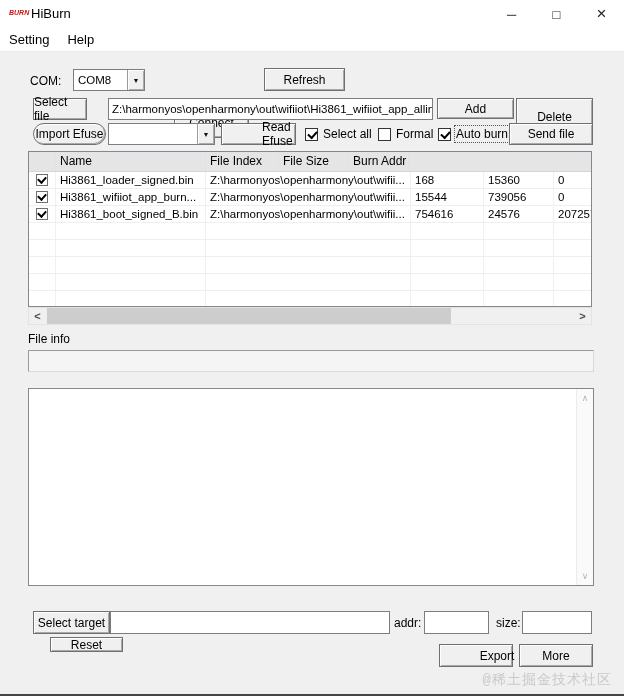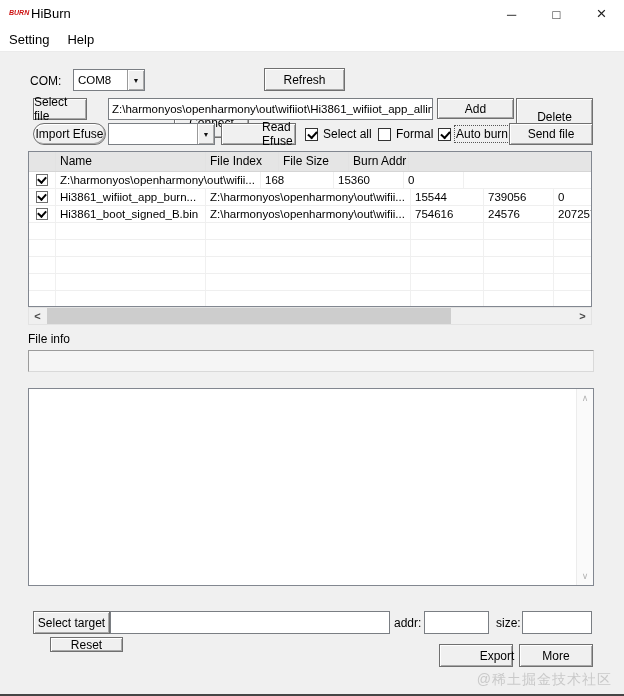--- a/index.html
+++ b/index.html
@@ -64,21 +64,21 @@
                   border:1px solid #9b9b9b; border-bottom-color:#d9d9d9; border-right-color:#d9d9d9; padding:0 4px; font-size:11.5px; display:flex; align-items:center; }
 
   
   .logbox { position:absolute; left:28px; top:388px; width:566px; height:198px; background:#ffffff; border:1px solid #828790; }
   .logtext { position:absolute; left:0; top:0; right:17px; bottom:0; padding:2px 4px; font-size:11.5px; white-space:pre-wrap; }
   .vscroll { position:absolute; right:0; top:0; bottom:0; width:17px; background:#fafafa; border-left:1px solid #ececec; }
   .vscroll .arrow { position:absolute; left:0; width:16px; height:16px; display:flex; align-items:center; justify-content:center;
                     color:#b3b3b3; font-size:9px; }
   .vscroll .up { top:1px; } .vscroll .down { bottom:1px; }
 
-  .watermark { position:absolute; right:12px; top:671px; font-size:14px; color:#c9c9c9; letter-spacing:1px; }
+  .watermark { position:absolute; right:12px; top:671px; font-size:14px; color:#c9c9c9; letter-spacing:1px;font-family:Liberation Mono, monospace; }
 </style>
 </head>
 <body>
 
 <div id="window">
 
   <div class="titlebar">
     <span class="app-icon">BURN</span>
     <span class="app-title">HiBurn</span>
     <div class="winbtn min">─</div>
@@ -125,20 +125,21 @@
       <div class="th c1">Name</div>
       <div class="th c3">File Index</div>
       <div class="th c4">File Size</div>
       <div class="th c5">Burn Addr</div>
     </div>
     <div id="tbody">
         <div class="tr">
           <div class="td c0">
             <div class="row-cb checked"></div>
           </div>
+          <div class="td c1">Hi3861_loader_signed.bin</div>
           <div class="td c2">Z:\harmonyos\openharmony\out\wifii...</div>
           <div class="td c3">168</div>
           <div class="td c4">15360</div>
           <div class="td c5">0</div>
         </div>
         <div class="tr">
           <div class="td c0">
             <div class="row-cb checked"></div>
           </div>
           <div class="td c1">Hi3861_wifiiot_app_burn...</div>

